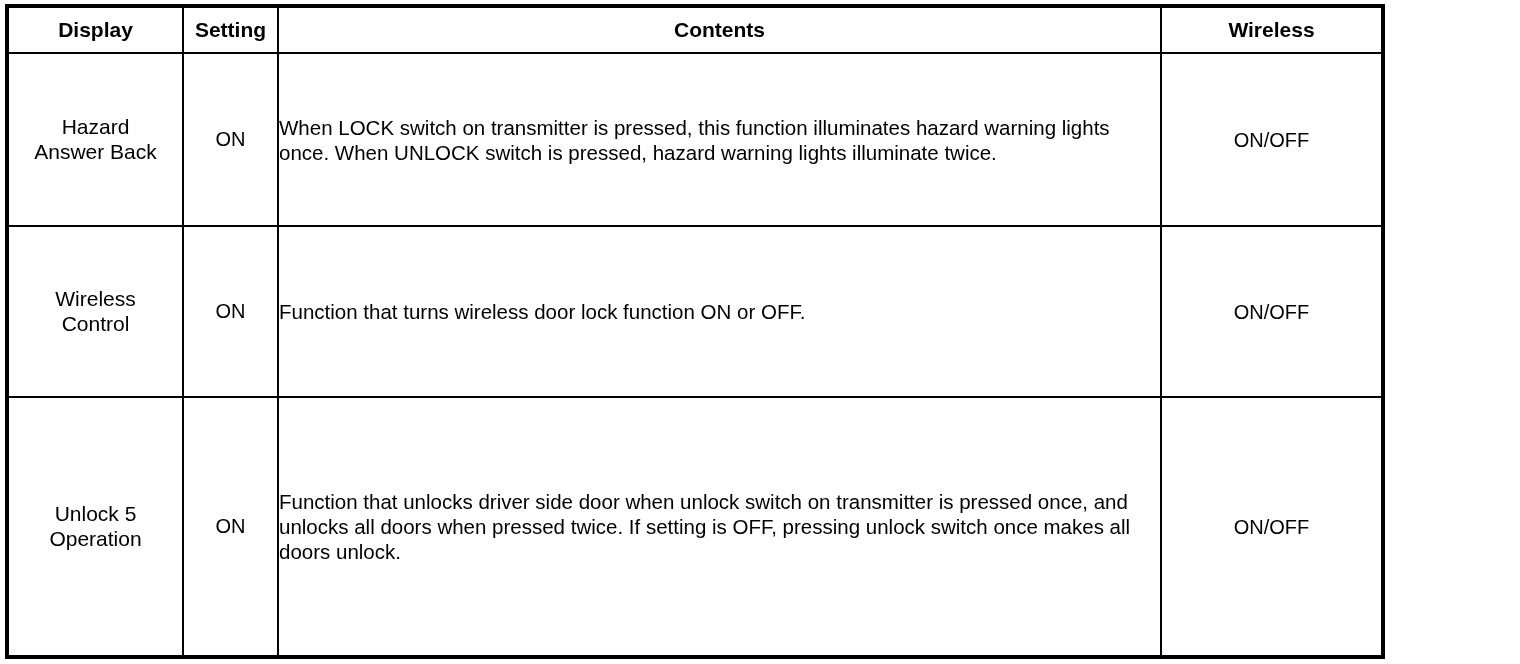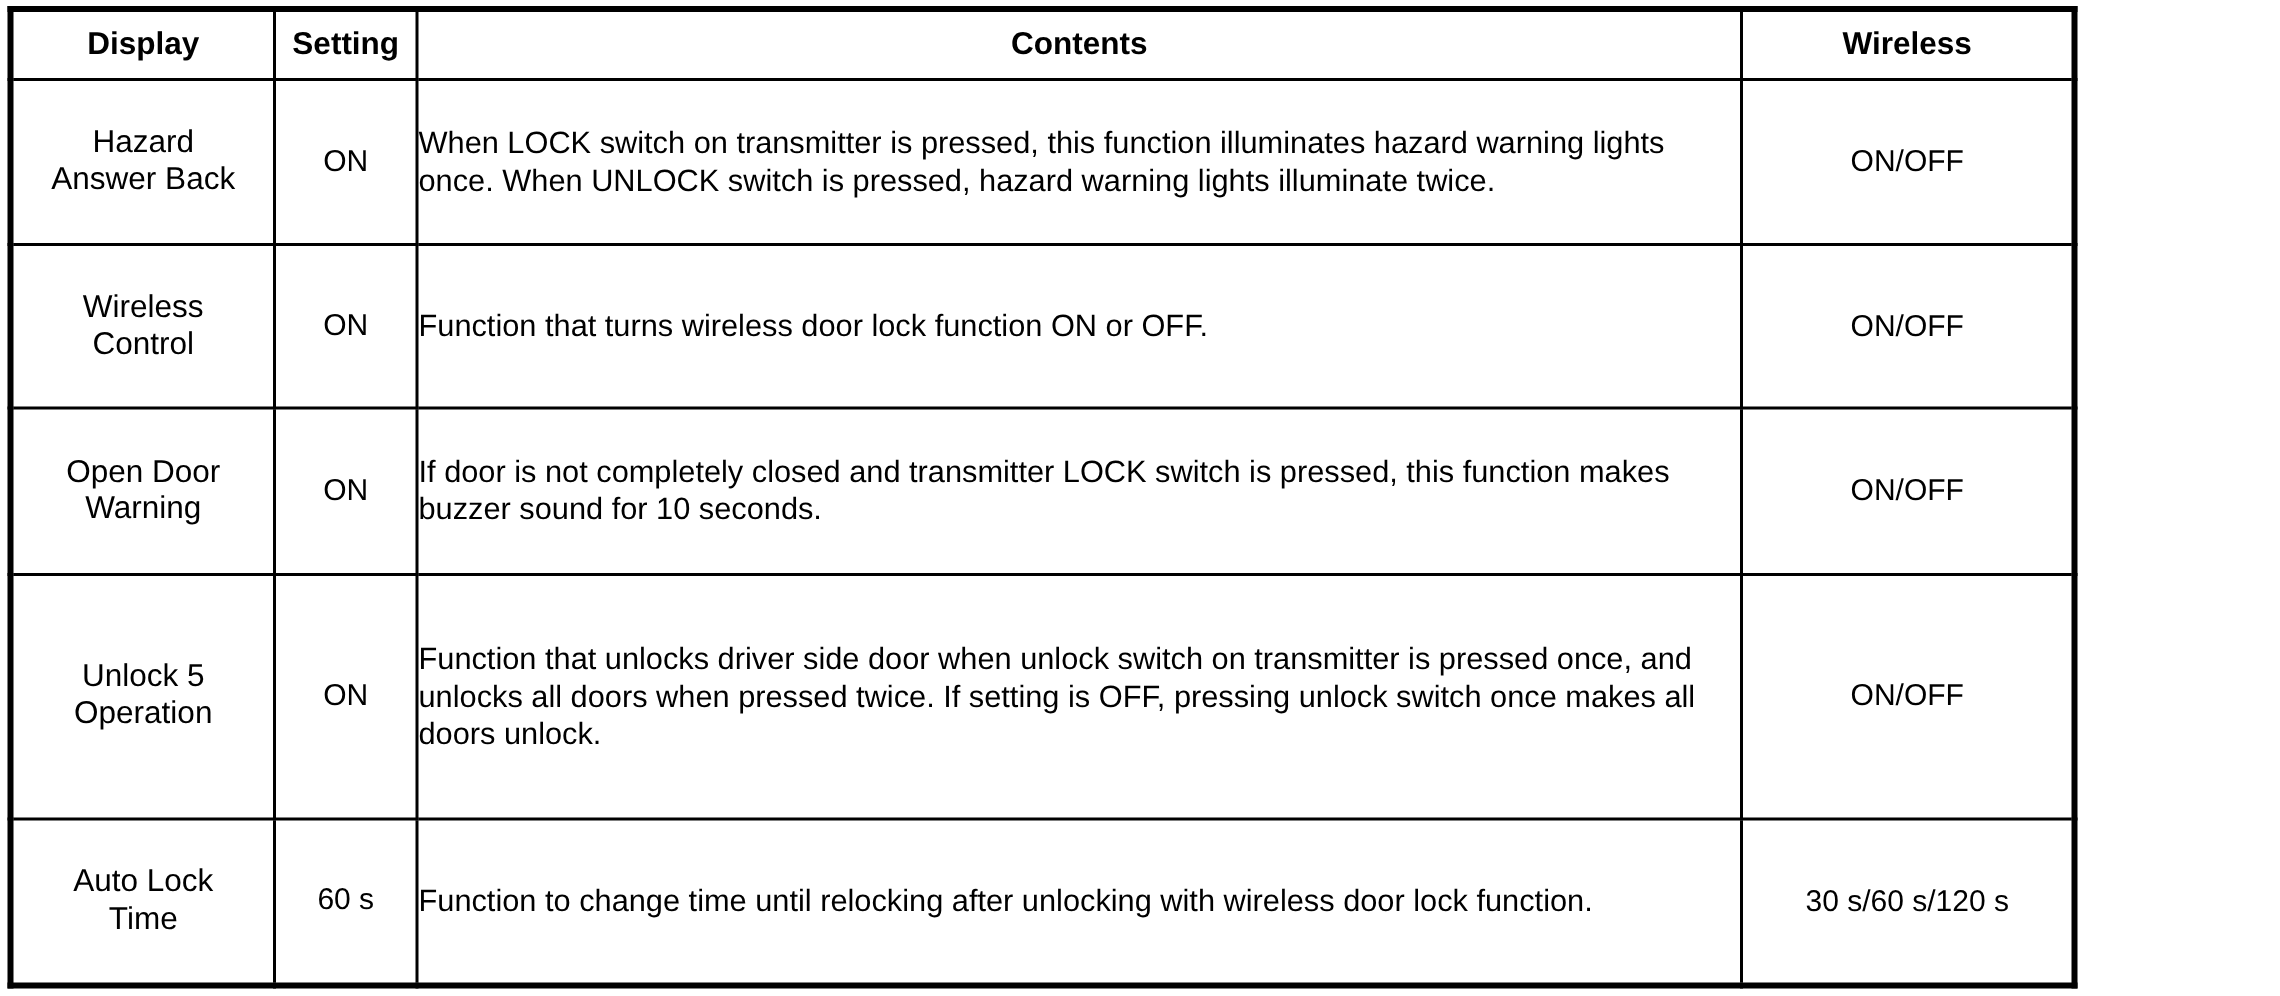--- a/index.html
+++ b/index.html
@@ -100,35 +100,21 @@
         <td class="setting nowrapline">ON/OFF</td>
       </tr>
       <tr>
         <td class="display nowrapline">Wireless
 Control</td>
         <td class="default">ON</td>
         <td class="contents">Function that turns wireless door lock function ON or OFF.</td>
         <td class="setting nowrapline">ON/OFF</td>
       </tr>
       <tr>
-        <td class="display nowrapline">Open Door
-Warning</td>
-        <td class="default">ON</td>
-        <td class="contents">If door is not completely closed and transmitter LOCK switch is pressed, this function makes buzzer sound for 10 seconds.</td>
-        <td class="setting nowrapline">ON/OFF</td>
-      </tr>
-      <tr>
         <td class="display nowrapline">Unlock 5
 Operation</td>
         <td class="default">ON</td>
         <td class="contents">Function that unlocks driver side door when unlock switch on transmitter is pressed once, and unlocks all doors when pressed twice. If setting is OFF, pressing unlock switch once makes all doors unlock.</td>
         <td class="setting nowrapline">ON/OFF</td>
       </tr>
-      <tr>
-        <td class="display nowrapline">Auto Lock
-Time</td>
-        <td class="default">60 s</td>
-        <td class="contents">Function to change time until relocking after unlocking with wireless door lock function.</td>
-        <td class="setting nowrapline">30 s/60 s/120 s</td>
-      </tr>
     </tbody>
   </table>
 </div>
 
 </body></html>

